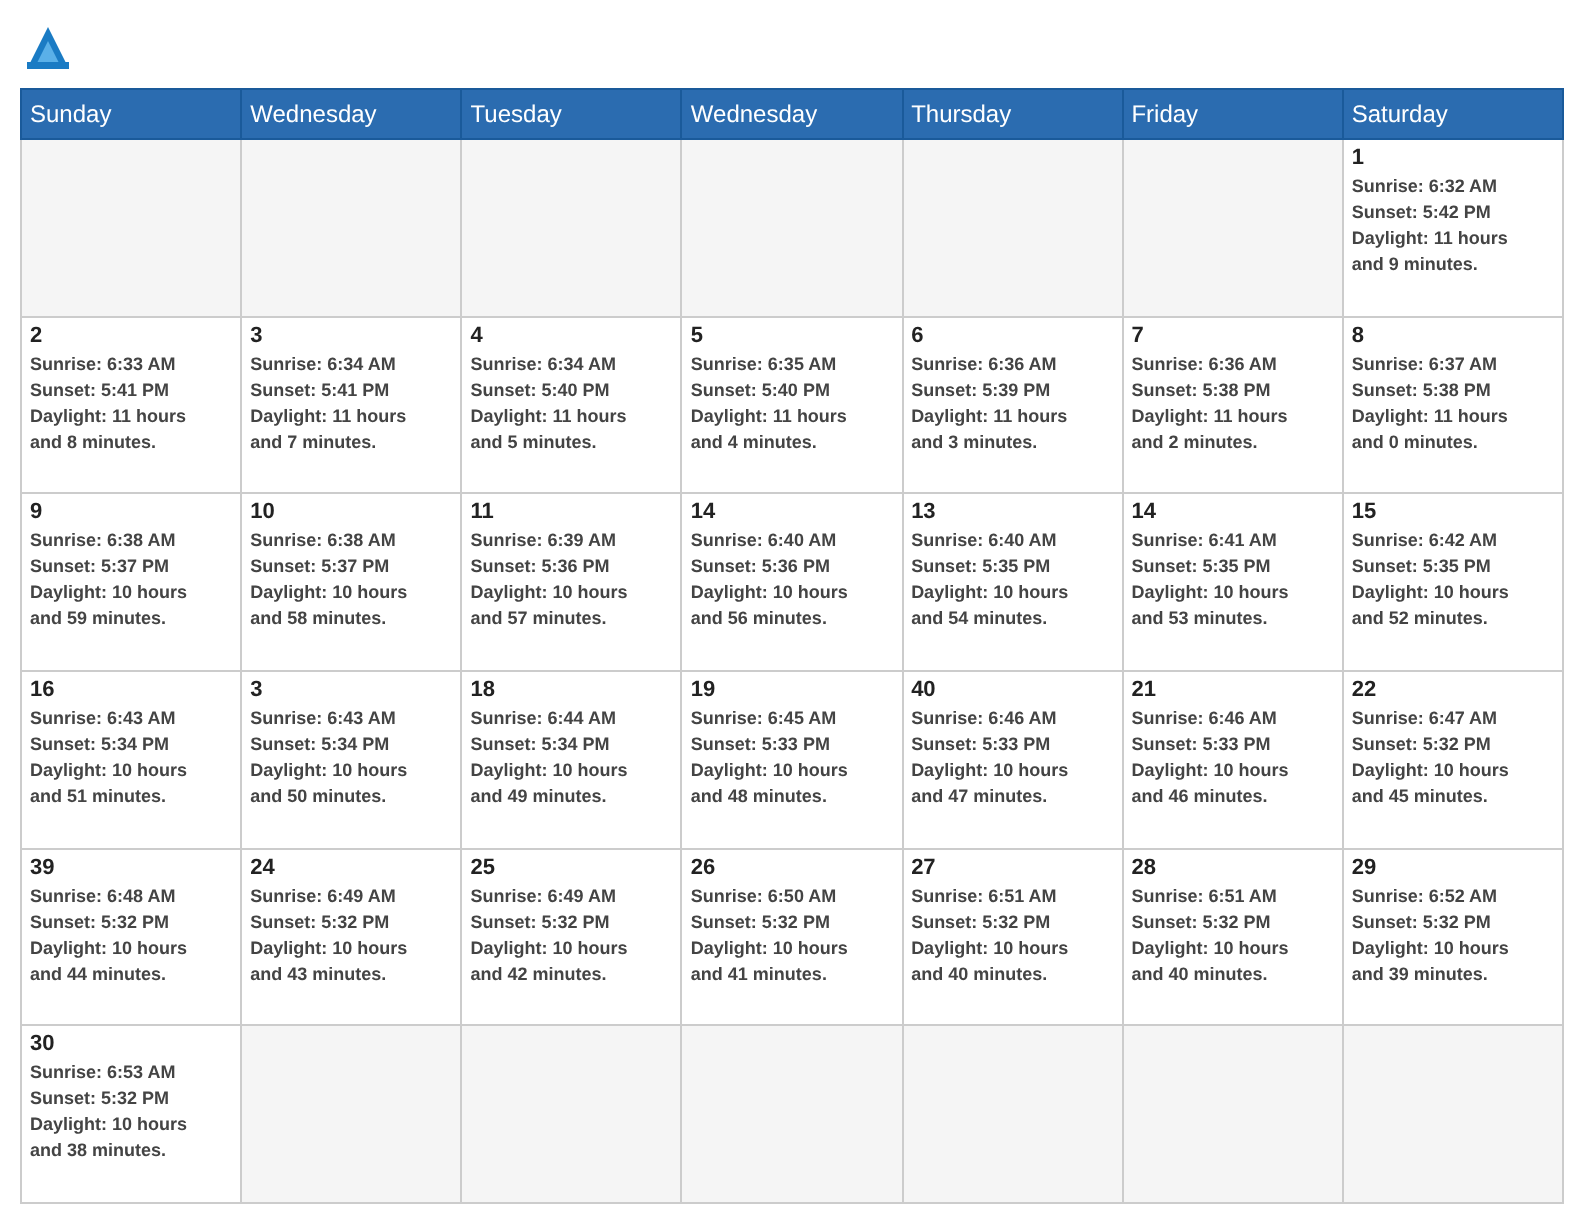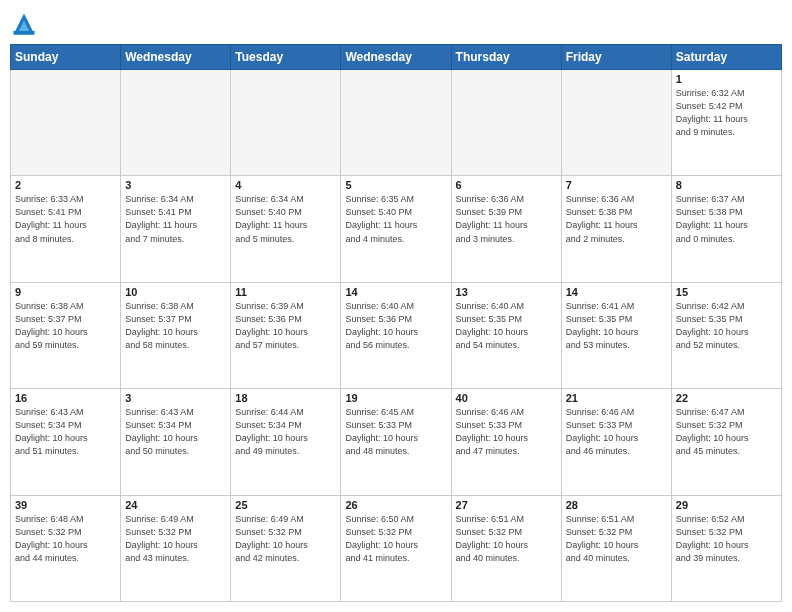--- a/index.html
+++ b/index.html
@@ -56,21 +56,21 @@
       flex: 1;
       border: 1px solid #ccc;
       border-collapse: collapse;
       width: 100%;
       table-layout: fixed;
     }
     .calendar thead tr th {
       background: #2b6cb0;
       color: #fff;
       font-size: 12px;
-      font-weight: bold;
+      font-weight: normal;
       padding: 5px 4px;
       border: 1px solid #1a5a9a;
       text-align: left;
     }
     .calendar tbody tr td {
       vertical-align: top;
       border: 1px solid #ccc;
       padding: 3px 4px;
       font-size: 9.5px;
       color: #333;
@@ -84,20 +84,21 @@
       font-size: 11px;
       font-weight: bold;
       color: #222;
       display: block;
       margin-bottom: 2px;
     }
     .cell-info {
       font-size: 9px;
       color: #444;
       line-height: 1.45;
+      font-weight: bold;
     }
     .last-row td {
       height: 68px;
     }
   </style>
 </head>
 <body>
 
 <div class="page">
   <div class="header">
@@ -256,15 +257,27 @@
           </td>
           <td>
             <span class="cell-date">28</span>
             <div class="cell-info">Sunrise: 6:51 AM<br>Sunset: 5:32 PM<br>Daylight: 10 hours<br>and 40 minutes.</div>
           </td>
           <td>
             <span class="cell-date">29</span>
             <div class="cell-info">Sunrise: 6:52 AM<br>Sunset: 5:32 PM<br>Daylight: 10 hours<br>and 39 minutes.</div>
           </td>
         </tr>
+        <tr class="last-row">
+          <td>
+            <span class="cell-date">30</span>
+            <div class="cell-info">Sunrise: 6:53 AM<br>Sunset: 5:32 PM<br>Daylight: 10 hours<br>and 38 minutes.</div>
+          </td>
+          <td class="empty"></td>
+          <td class="empty"></td>
+          <td class="empty"></td>
+          <td class="empty"></td>
+          <td class="empty"></td>
+          <td class="empty"></td>
+        </tr>
       </tbody>
   </table>
 </div>
 
 </body></html>

